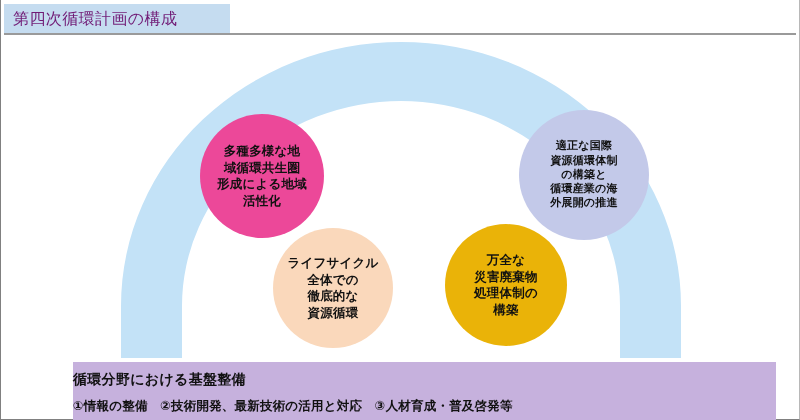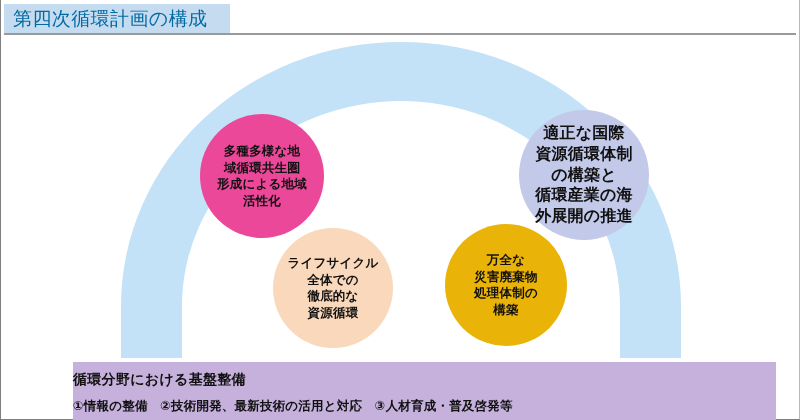--- a/index.html
+++ b/index.html
@@ -32,22 +32,22 @@
     top: 4px;
     width: 226px;
     height: 29px;
     background: #c5dcf0;
     display: flex;
     align-items: center;
     box-sizing: border-box;
     padding-left: 9px;
   }
   .title-tab-text {
-    font-size: 19px;
-    color: #0369a1;
+    font-size: 16px;
+    color: #701a75;
     letter-spacing: 0.4px;
     line-height: 1;
     white-space: nowrap;
   }
   .title-rule {
     position: absolute;
     left: 3px;
     top: 33px;
     width: 792px;
     height: 2px;
@@ -137,21 +137,21 @@
     height: 120px;
     background: #fad8bb;
   }
   #circle-disaster {
     left: 444px;
     top: 224px;
     width: 122px;
     height: 122px;
     background: #eab308;
   }
-  #circle-international .circle-label { font-size: 16px; line-height: 1.3; }
+  #circle-international .circle-label { font-size: 11px; line-height: 1.3; }
 
   
   .bottom-bar {
     position: absolute;
     left: 72px;
     top: 362px;
     width: 703px;
     height: 60px;
     background: #c6b1dd;
     display: flex;

